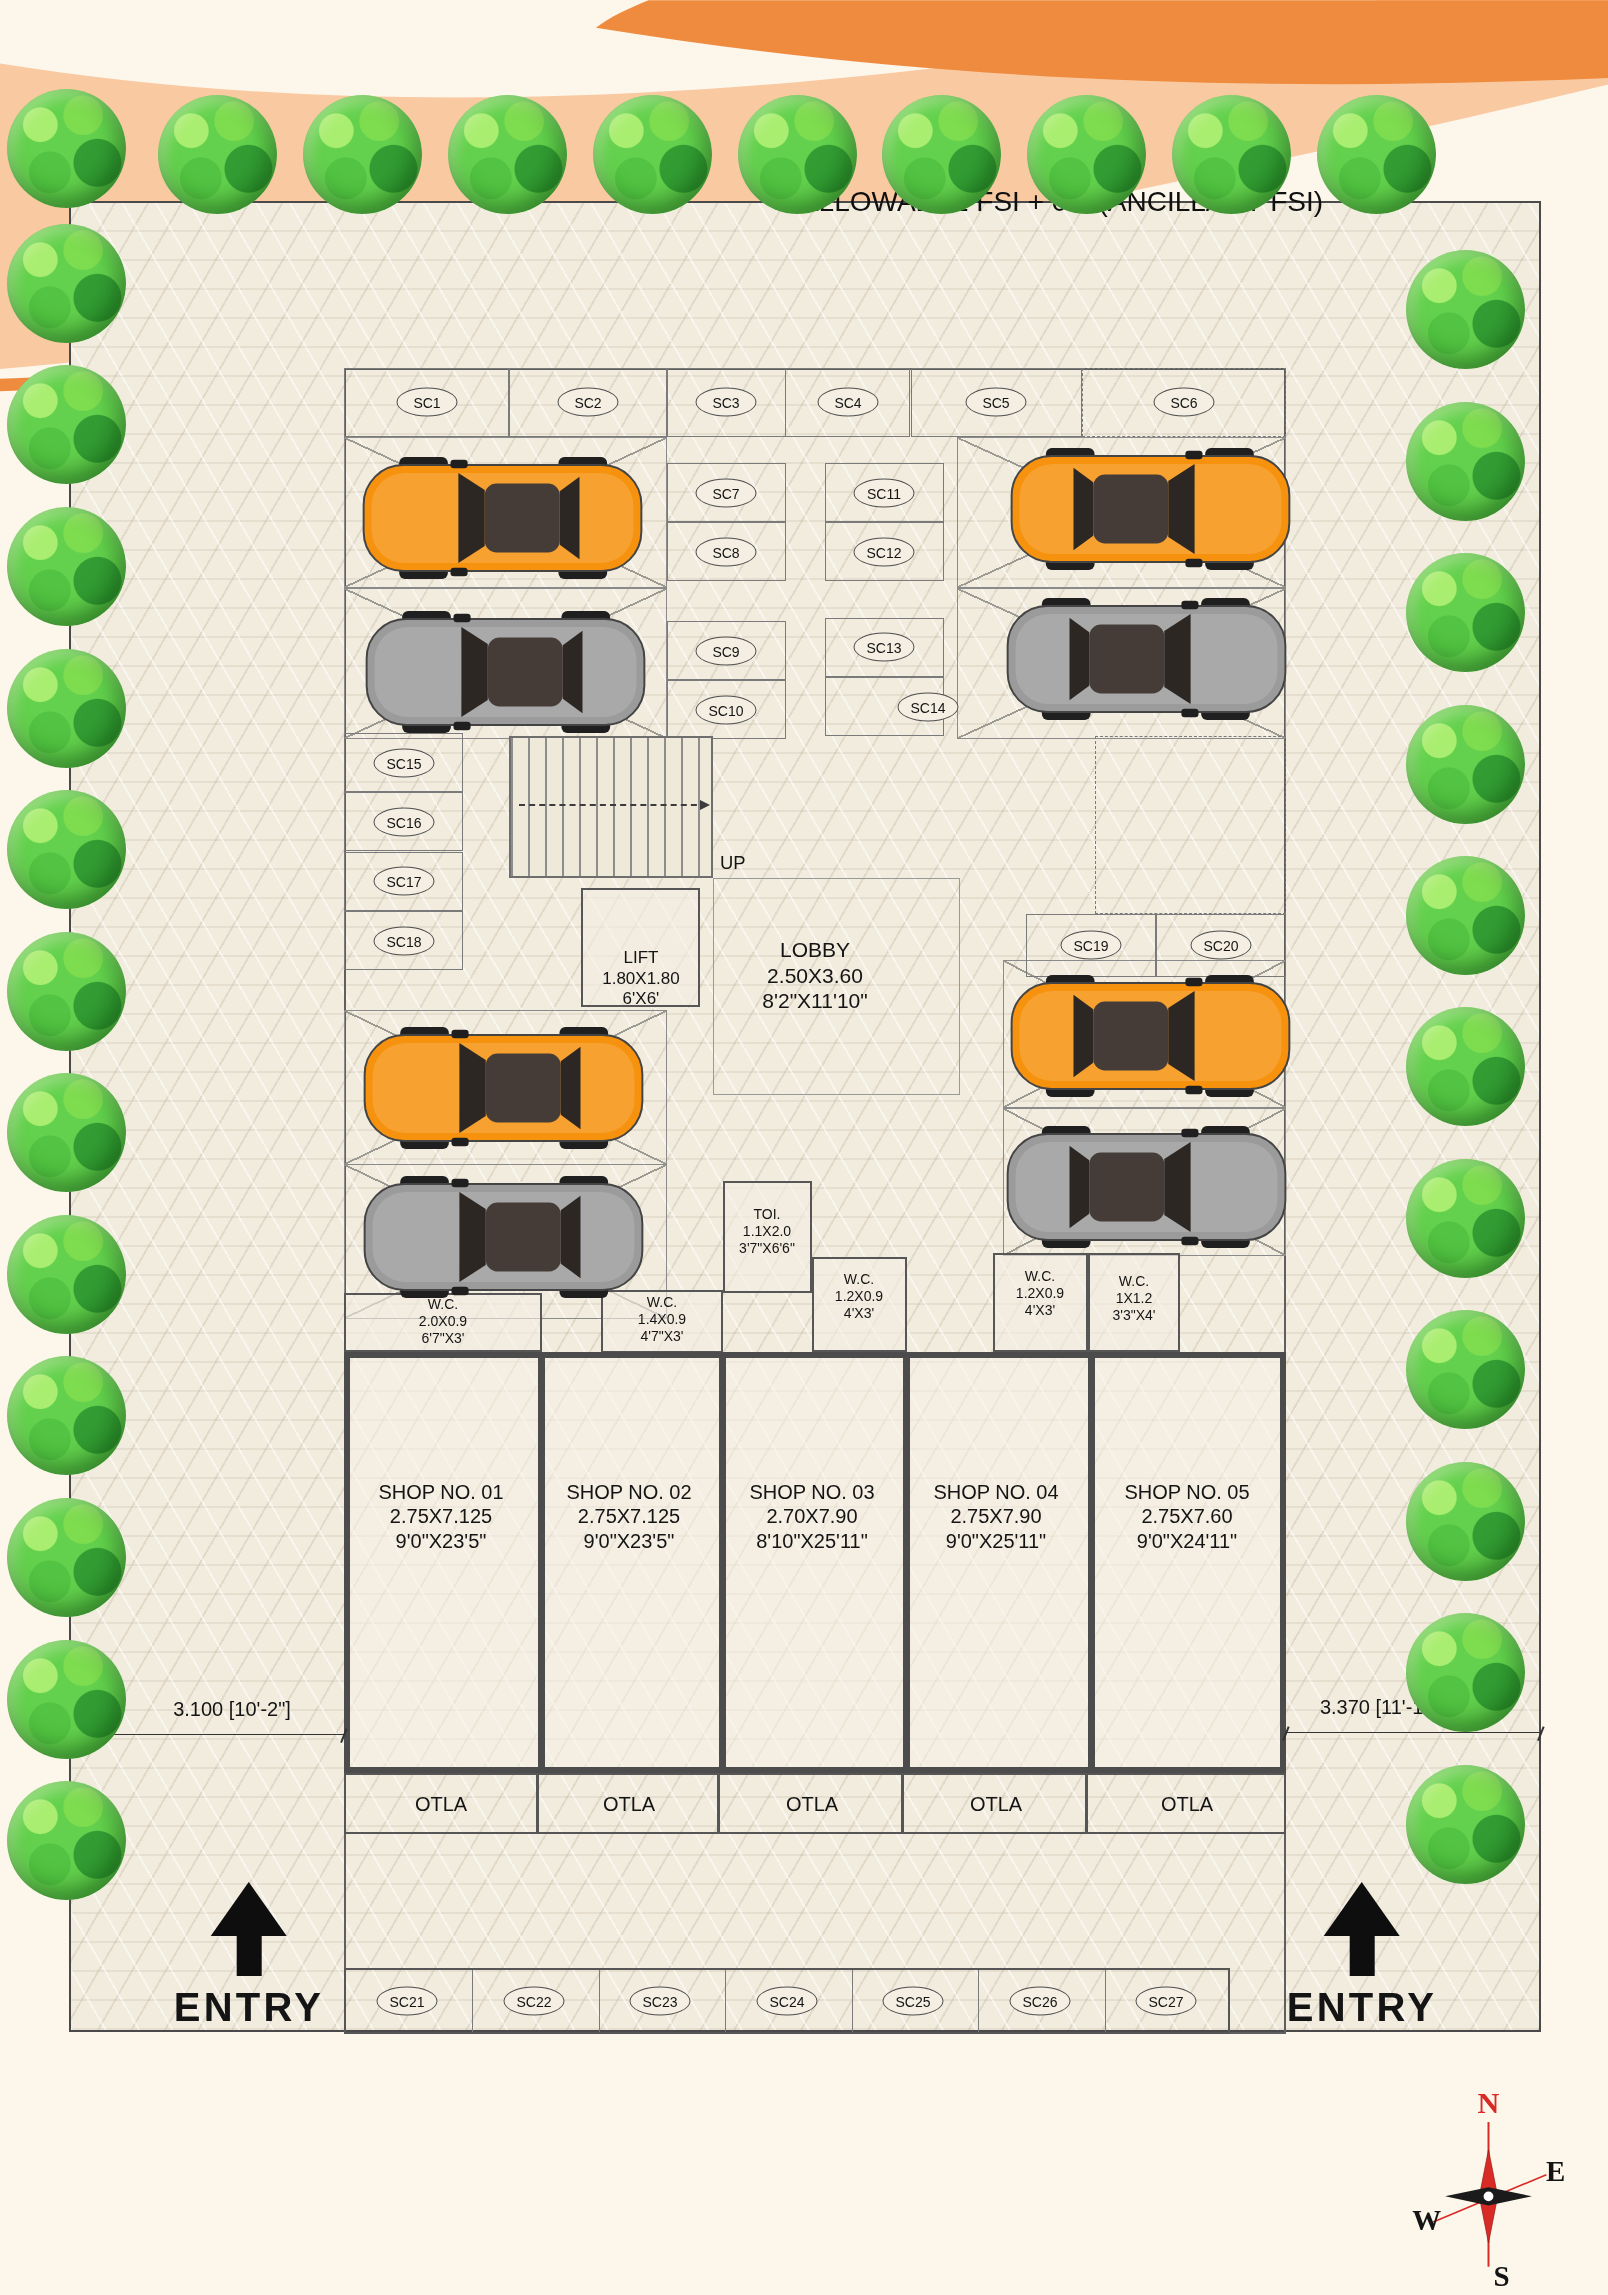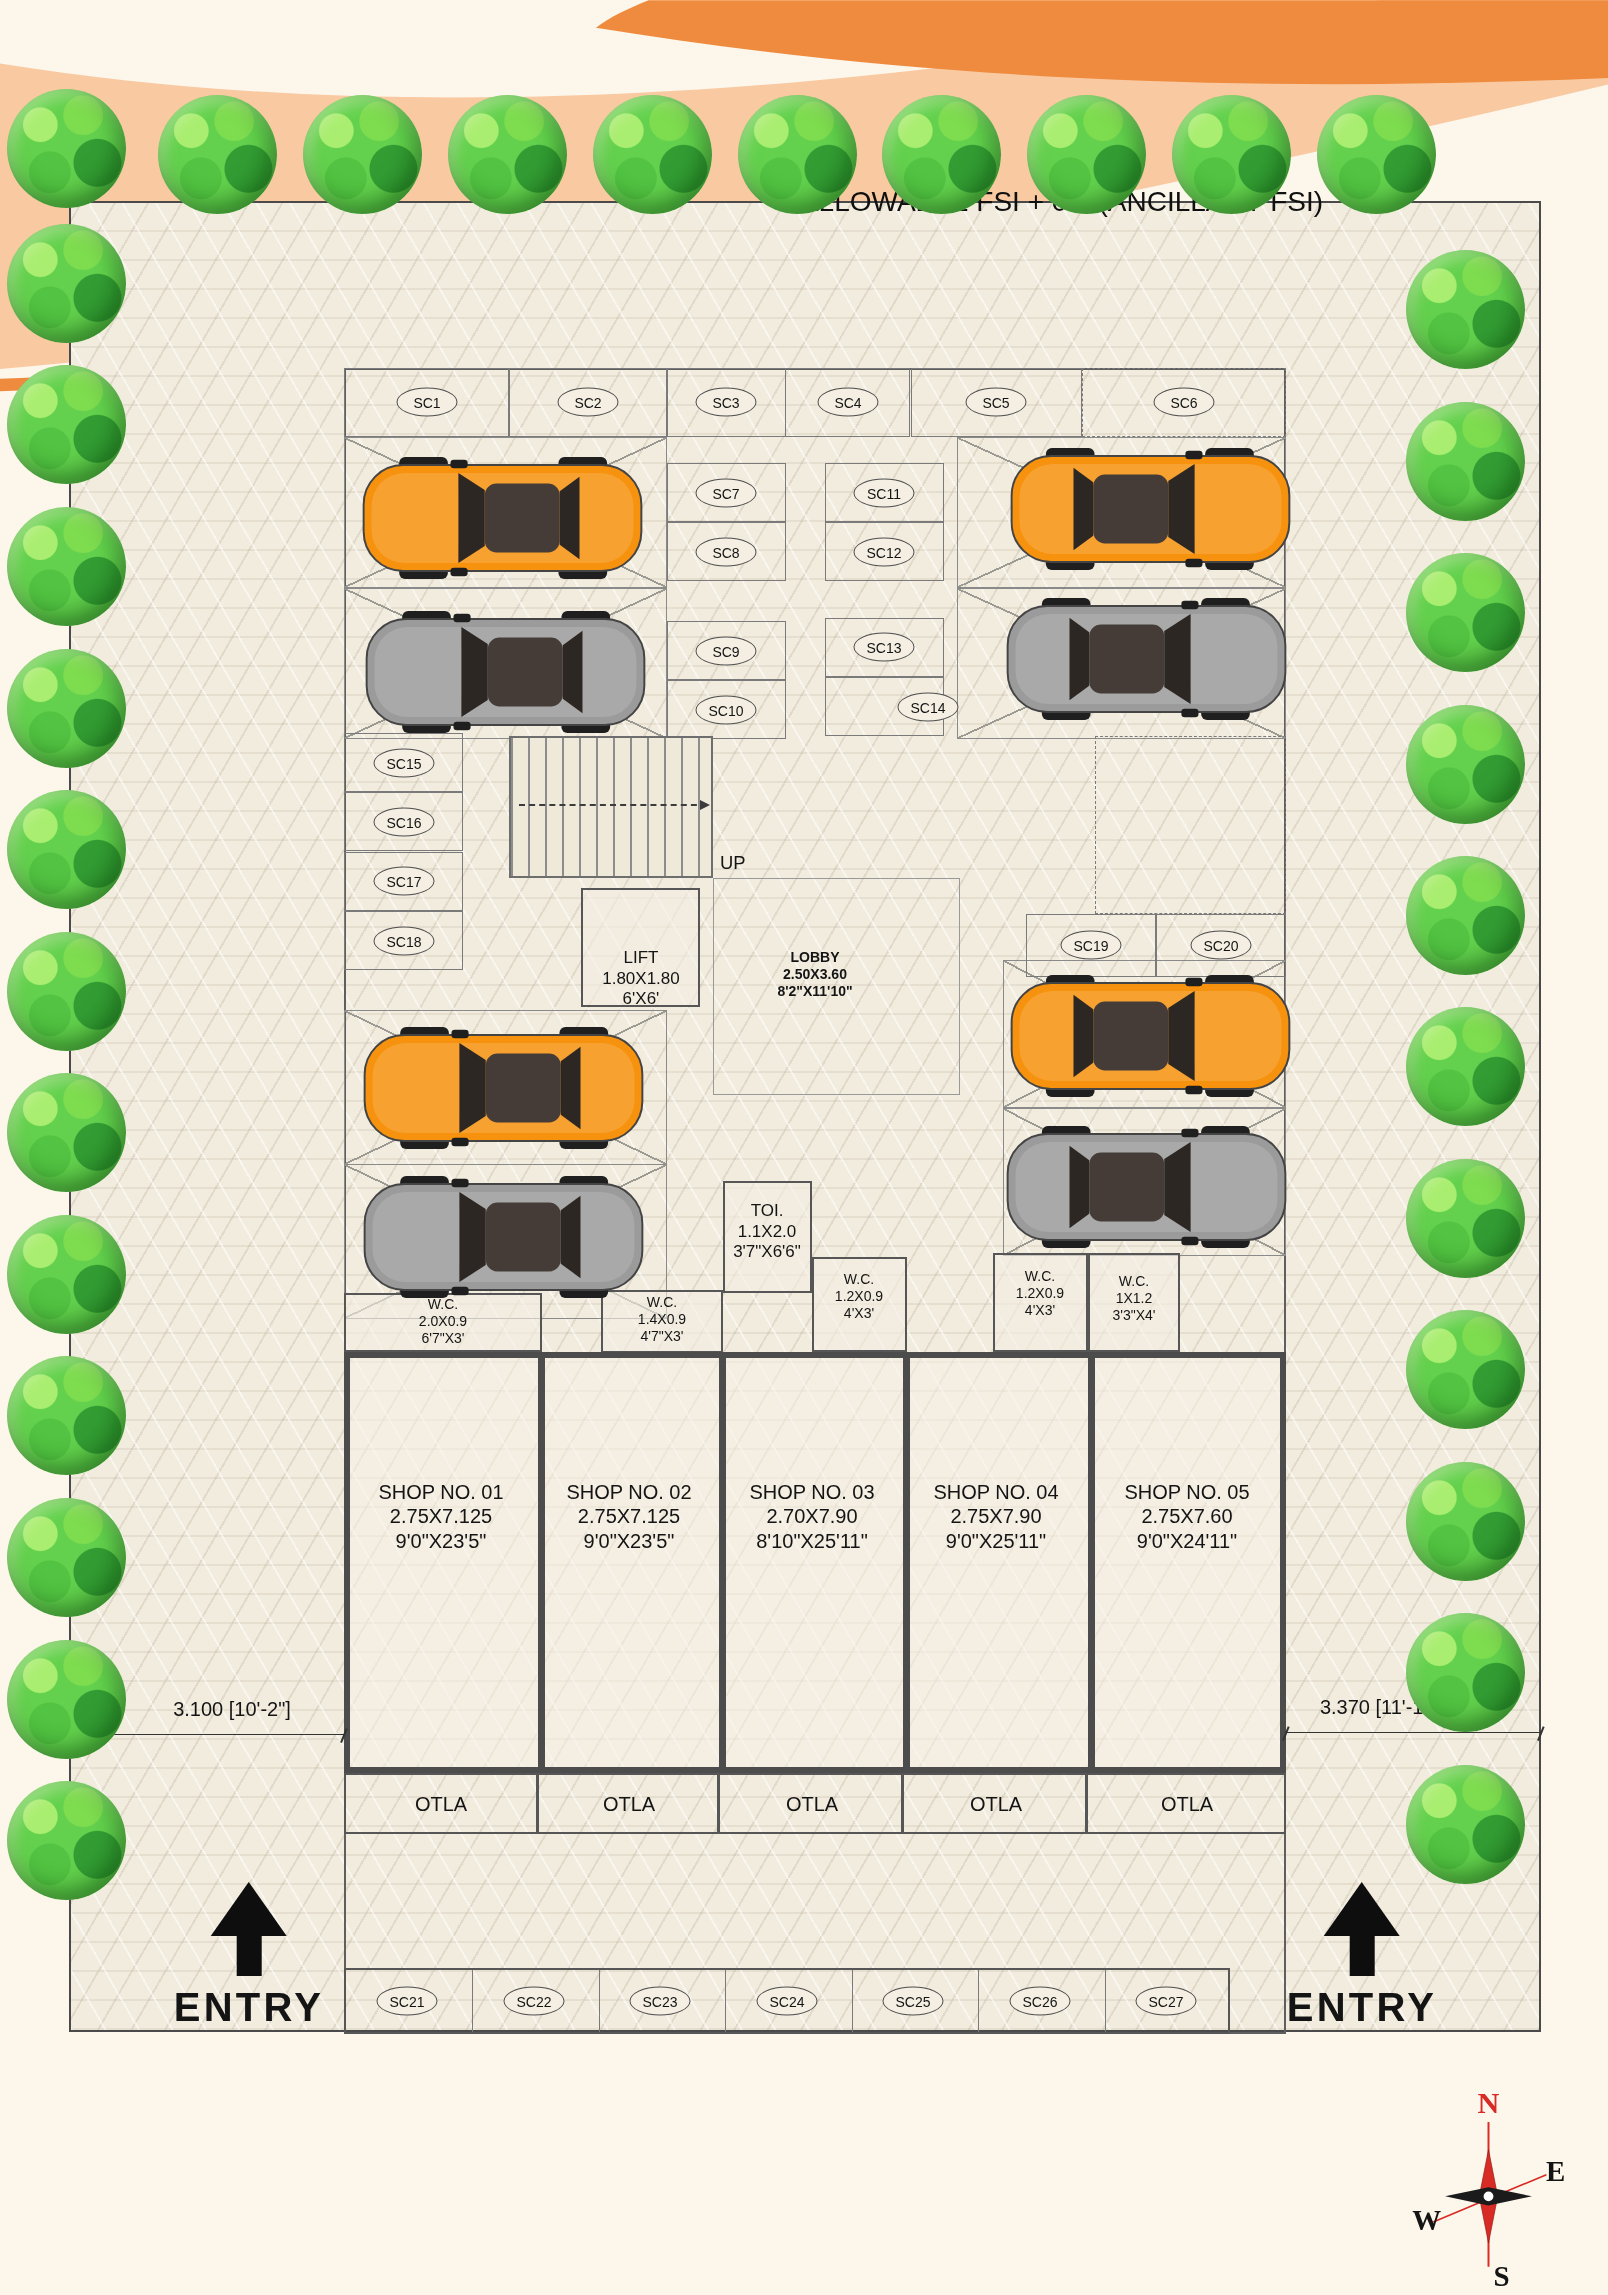--- a/index.html
+++ b/index.html
@@ -17,21 +17,21 @@
   .cell{position:absolute;border:1.3px solid #7a7a7a;}
   .cell.dashed{border-style:dashed;}
   .stall{position:absolute;border:1.3px solid #8a8a8a;
     background-image:
       linear-gradient(to top right, rgba(0,0,0,0) calc(50% - 0.9px), #9a9a93 calc(50% - 0.9px) calc(50% + 0.9px), rgba(0,0,0,0) calc(50% + 0.9px)),
       linear-gradient(to bottom right, rgba(0,0,0,0) calc(50% - 0.9px), #9a9a93 calc(50% - 0.9px) calc(50% + 0.9px), rgba(0,0,0,0) calc(50% + 0.9px));}
   .spot{position:absolute;width:61px;height:29px;border:1.6px solid #4e4e4e;border-radius:50%;background:#f4efe2;
     display:flex;align-items:center;justify-content:center;font-size:14px;transform:translate(-50%,-50%);z-index:4;}
   .rlabel{position:absolute;transform:translate(-50%,-50%);text-align:center;line-height:1.22;z-index:4;}
   .rlabel div{white-space:nowrap;}
-  .fs20{font-size:17px;} .fs21{font-size:14px;} .fs26{font-size:17px;margin-top:32px;} .fs28{font-size:14px;font-weight:bold;} .fs30{font-size:20px;}
+  .fs20{font-size:14px;} .fs21{font-size:14px;} .fs26{font-size:17px;margin-top:32px;} .fs28{font-size:21px;} .fs30{font-size:20px;}
   .stairs{position:absolute;border:2px solid #6e6e6e;
     background:repeating-linear-gradient(90deg,#8d8d8d 0 2px, rgba(0,0,0,0) 2px 17px),#efe9da;}
   .stair-arrow{position:absolute;border-top:2px dashed #3c3c3c;z-index:3;}
   .stair-arrow::after{content:"";position:absolute;right:-2.6px;top:-6px;border-left:10.5px solid #3c3c3c;
     border-top:5px solid rgba(0,0,0,0);border-bottom:5px solid rgba(0,0,0,0);}
   .up-label{position:absolute;font-size:18.4px;z-index:4;}
   .room{position:absolute;border:2px solid #565656;background:rgba(244,239,226,.6);}
   .shops-block{position:absolute;border:6.6px solid #4c4c4c;background:rgba(246,241,229,.55);}
   .vdiv{position:absolute;top:0;bottom:0;background:#4c4c4c;}
   .otla-band{position:absolute;border:2.6px solid #565656;}

